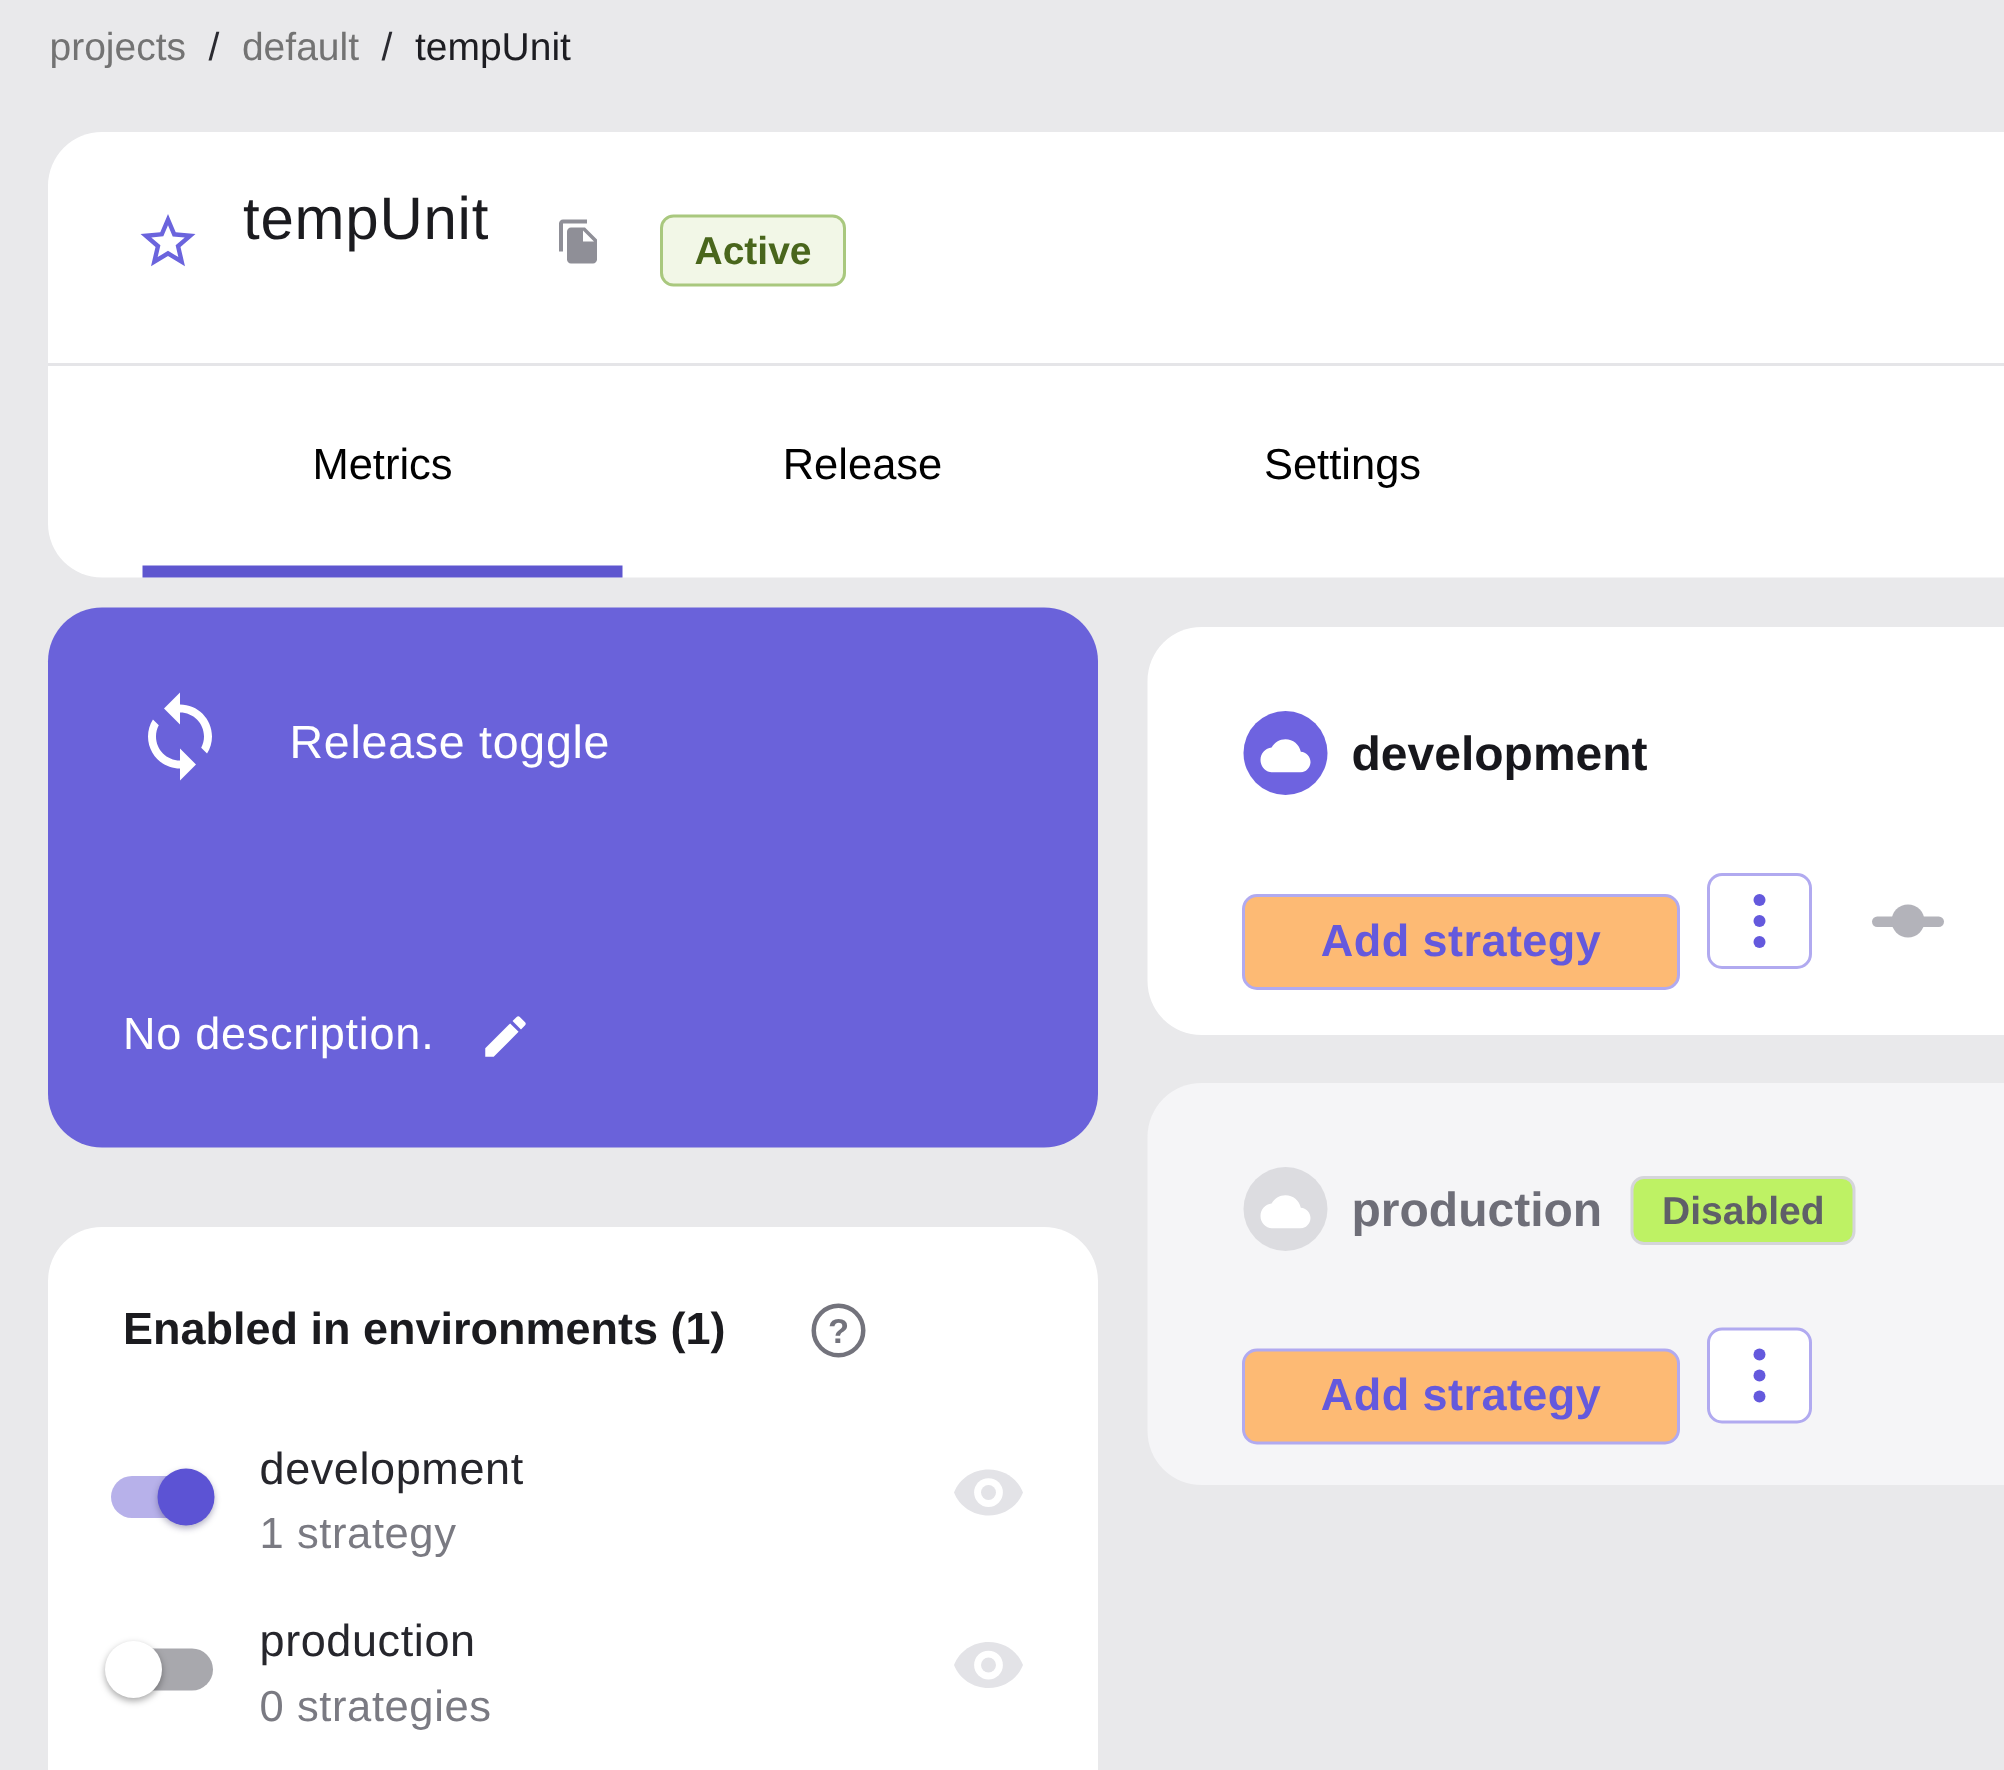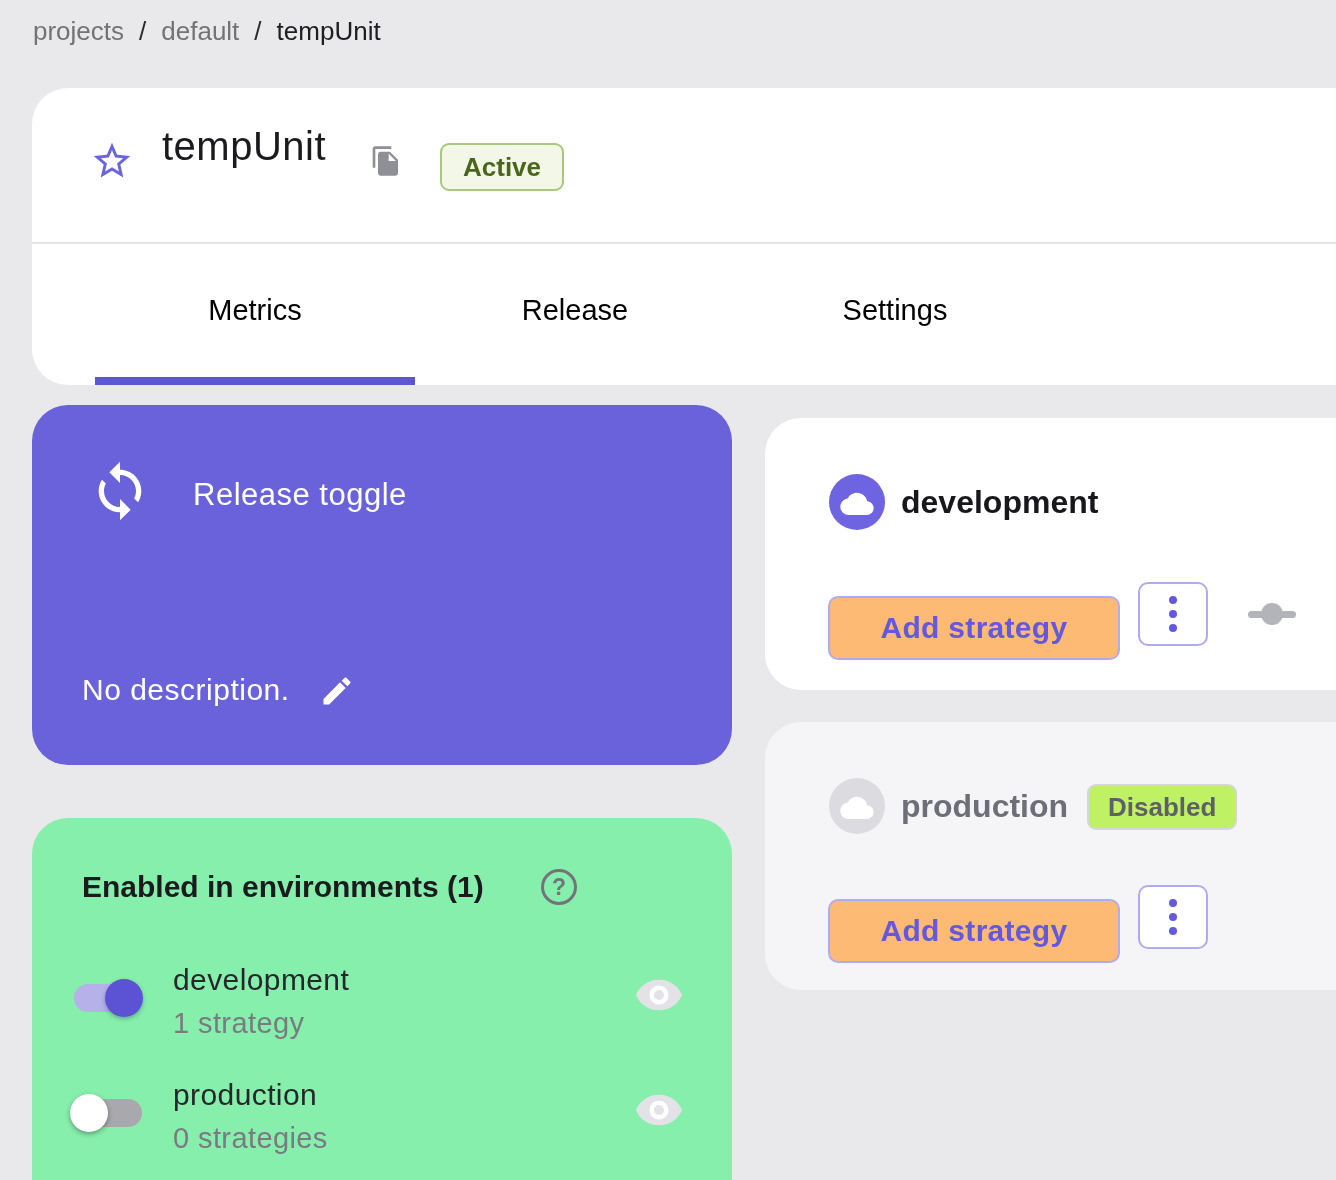--- a/index.html
+++ b/index.html
@@ -76,21 +76,21 @@
     display: flex; flex-direction: column; align-items: center; justify-content: center; gap: 6px; cursor: pointer;
   }
   .kebab-btn i { width: 8px; height: 8px; border-radius: 50%; background: #6459dd; }
   .commit-icon { position: relative; width: 48px; height: 22px; margin-left: 22px; }
   .commit-icon .line { position: absolute; left: 0; right: 0; top: 8px; height: 7px; border-radius: 4px; background: #b3b3ba; }
   .commit-icon .dot { position: absolute; left: 13px; top: 0; width: 22px; height: 22px; border-radius: 50%; background: #b3b3ba; }
 
   
   .enabled-panel {
     position: absolute; left: 32px; top: 818px; width: 700px; height: 362px;
-    background: #86efac; border-radius: 36px 36px 0 0;
+    background: #ffffff; border-radius: 36px 36px 0 0;
   }
   .panel-title { position: absolute; left: 50px; top: 52px; font-size: 30px; font-weight: 700; color: #1b1b1f; }
   .help-icon {
     position: absolute; left: 509px; top: 51px; width: 36px; height: 36px; border: 3px solid #73737c; border-radius: 50%;
     color: #73737c; font-size: 23px; font-weight: 700; display: flex; align-items: center; justify-content: center;
     background: none; cursor: pointer;
   }
   .switch { position: absolute; width: 100px; height: 44px; background: none; border: none; cursor: pointer; }
   .switch .track { position: absolute; left: 0; top: 6px; width: 68px; height: 28px; border-radius: 14px; }
   .switch .thumb { position: absolute; top: 1px; width: 38px; height: 38px; border-radius: 50%; }

